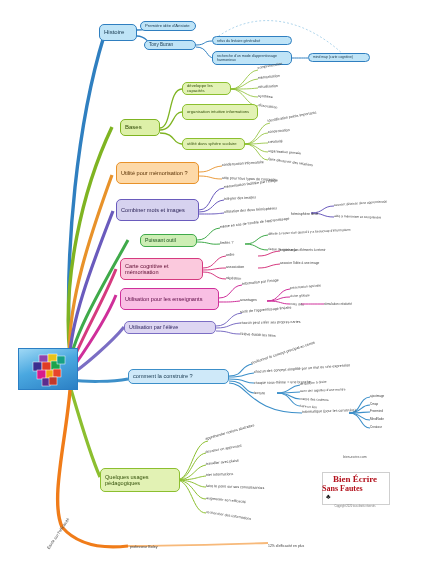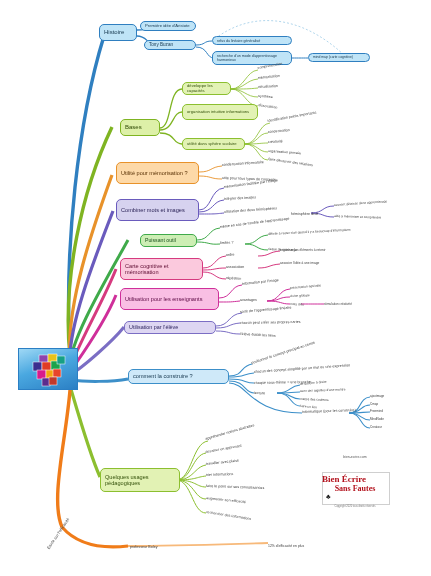--- a/index.html
+++ b/index.html
@@ -28,23 +28,23 @@
         font-size:3.6px;letter-spacing:.01em;transform-origin:left bottom;}
 
   #center{position:absolute;left:18px;top:348px;width:58px;height:40px;
           background:linear-gradient(160deg,#9fd8f5 0%,#4aa8e0 45%,#2b7fc4 100%);
           border:1px solid #2b7fc4;overflow:hidden;}
   #center svg{position:absolute;left:0;top:0;}
 
   #logo{position:absolute;left:322px;top:455px;width:66px;height:60px;}
   #logo .lbox{position:absolute;left:0;top:17px;width:66px;height:31px;background:#fff;
               border:1px solid #cfcfcf;}
-  #logo .lt1{position:absolute;left:0;top:19px;width:66px;
+  #logo .lt1{position:absolute;left:0;top:19px;width:66px;text-align:center;
              font-family:"Liberation Serif",serif;font-weight:bold;font-size:9px;color:#b3121d;}
-  #logo .lt2{position:absolute;left:0;top:29px;width:66px;text-align:center;
+  #logo .lt2{position:absolute;left:0;top:29px;width:66px;
              font-family:"Liberation Serif",serif;font-weight:bold;font-size:8px;color:#b3121d;}
   #logo .lcap{position:absolute;left:0;top:0;width:66px;text-align:center;font-size:3.4px;color:#555;}
   #logo .lfoot{position:absolute;left:0;top:50px;width:66px;text-align:center;font-size:2.6px;color:#777;}
   #logo .ltree{position:absolute;left:4px;top:38px;font-size:7px;color:#1b1b1b;}
 </style>
 </head>
 <body>
 
 <div id="stage">
 

